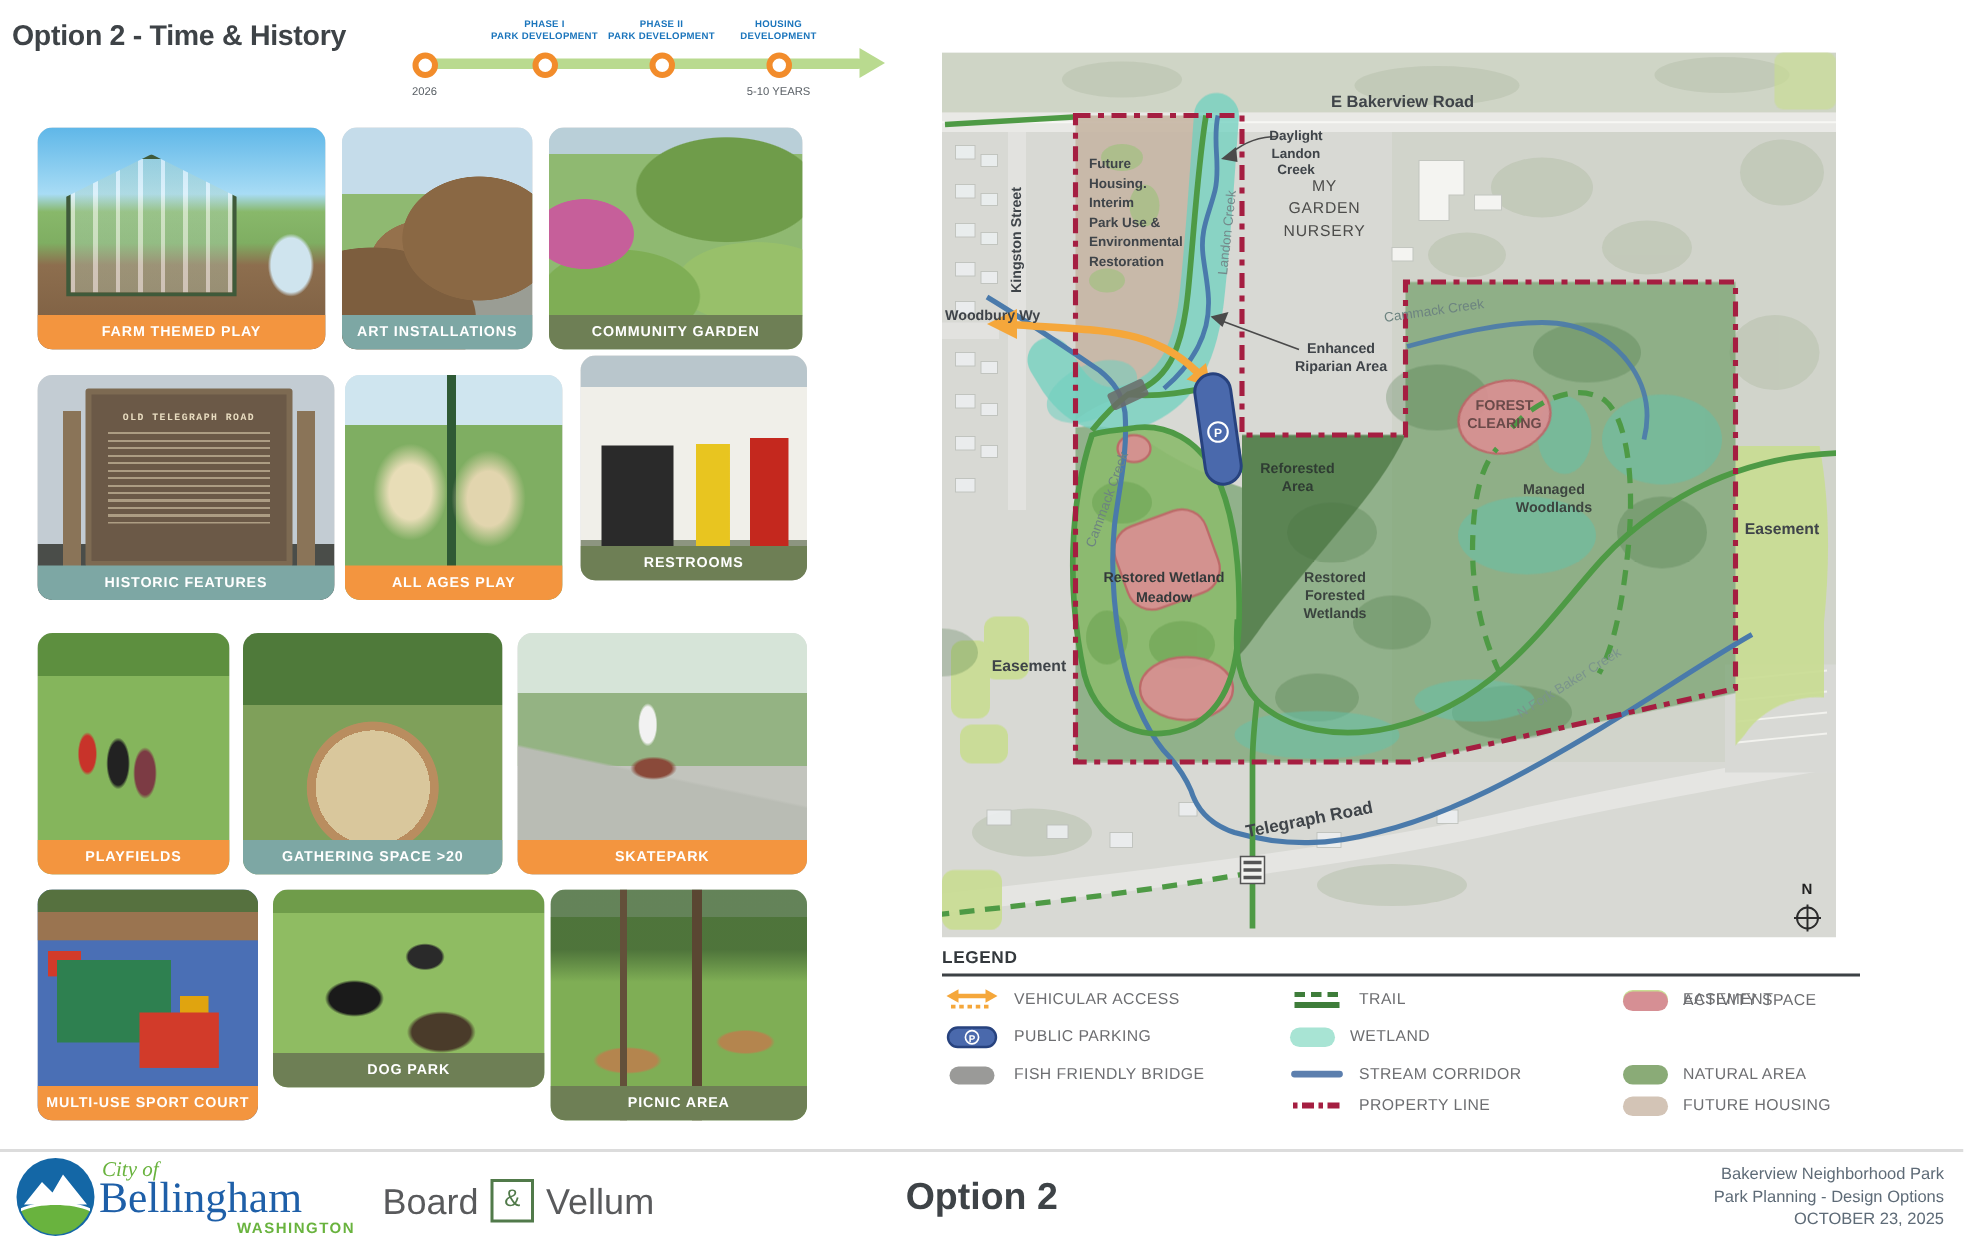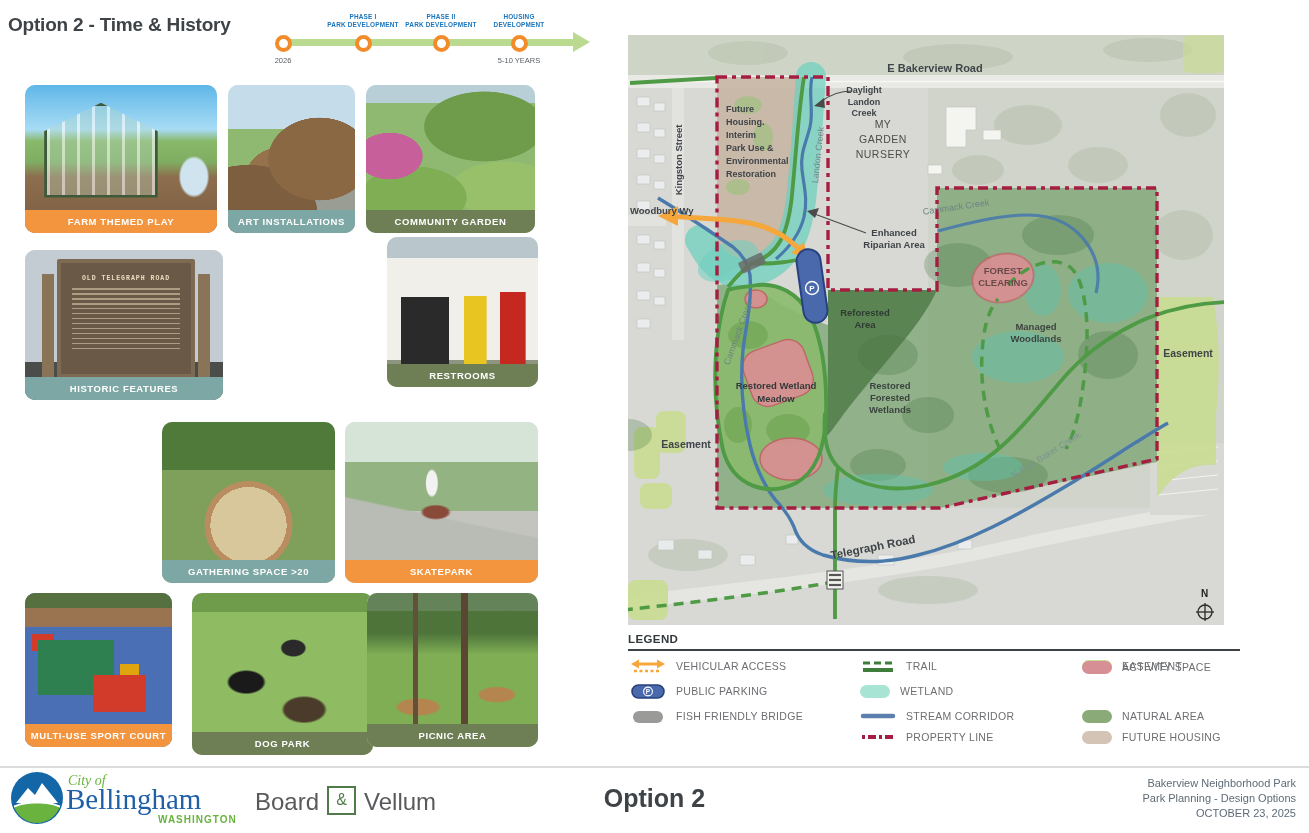--- a/index.html
+++ b/index.html
@@ -156,39 +156,47 @@
         <div class="sign-lines"></div>
       </div>
     </div>
     <div class="clabel teal">HISTORIC FEATURES</div>
   </div>
 
   <div class="card" style="left:341px;top:0;width:169px;height:148px">
     <div class="photo p-garden"></div>
     <div class="clabel olive">COMMUNITY GARDEN</div>
   </div>
+  <div class="card" style="left:205px;top:165px;width:145px;height:150px">
+    <div class="photo p-allages"></div>
+    <div class="clabel orange">ALL AGES PLAY</div>
+  </div>
   <div class="card" style="left:362px;top:152px;width:151px;height:150px">
     <div class="photo p-restrooms"></div>
     <div class="clabel olive">RESTROOMS</div>
   </div>
 
+  <div class="card" style="left:0;top:337px;width:128px;height:161px">
+    <div class="photo p-playfields"></div>
+    <div class="clabel orange">PLAYFIELDS</div>
+  </div>
   <div class="card" style="left:137px;top:337px;width:173px;height:161px">
     <div class="photo p-gather"></div>
     <div class="clabel teal">GATHERING SPACE &gt;20</div>
   </div>
   <div class="card" style="left:320px;top:337px;width:193px;height:161px">
     <div class="photo p-skate"></div>
     <div class="clabel orange">SKATEPARK</div>
   </div>
 
   <div class="card" style="left:0;top:508px;width:147px;height:154px">
     <div class="photo p-court"></div>
     <div class="clabel orange">MULTI-USE SPORT COURT</div>
   </div>
-  <div class="card" style="left:167px;top:508px;width:181px;height:162px">
+  <div class="card" style="left:157px;top:508px;width:181px;height:132px">
     <div class="photo p-dog"></div>
     <div class="clabel olive">DOG PARK</div>
   </div>
   <div class="card" style="left:342px;top:508px;width:171px;height:154px">
     <div class="photo p-picnic"></div>
     <div class="clabel olive">PICNIC AREA</div>
   </div>
 </div>
 
 <div class="map">

